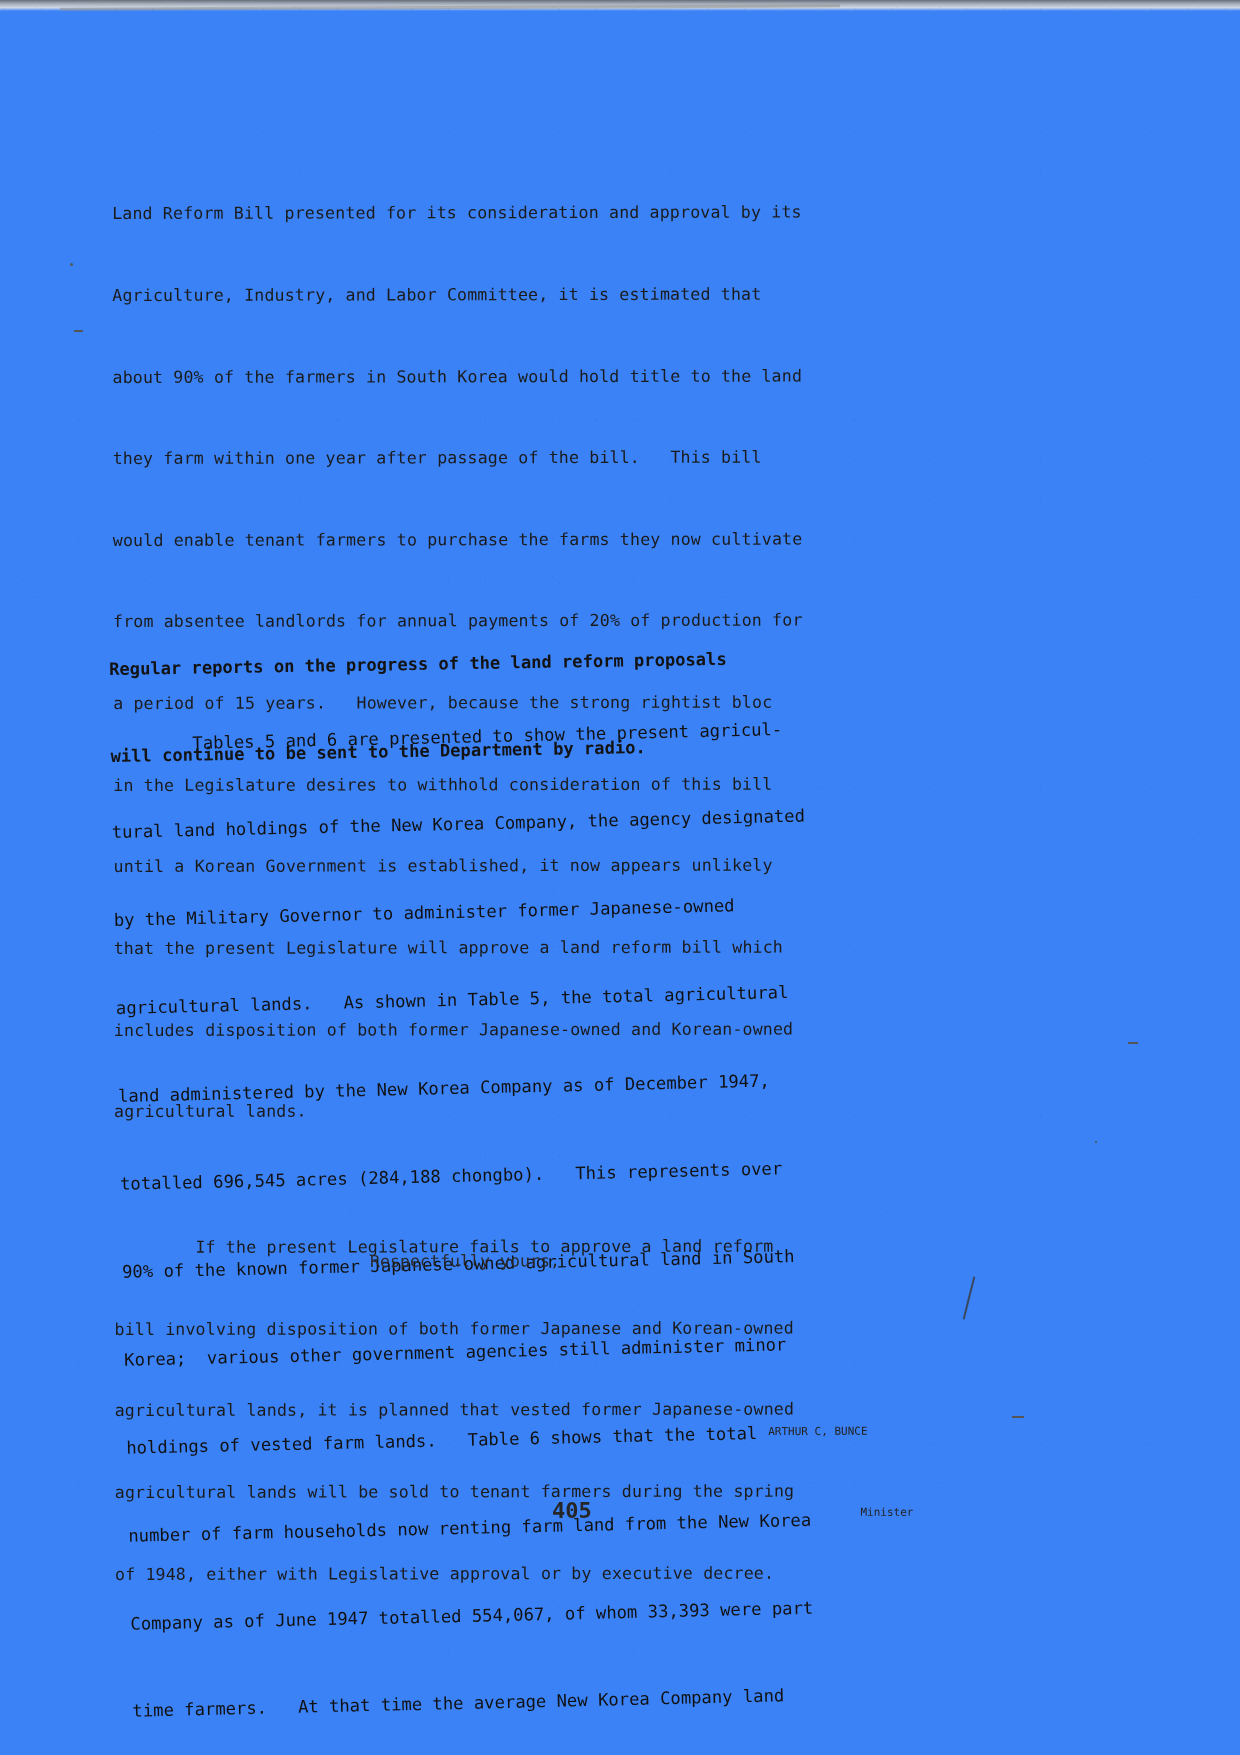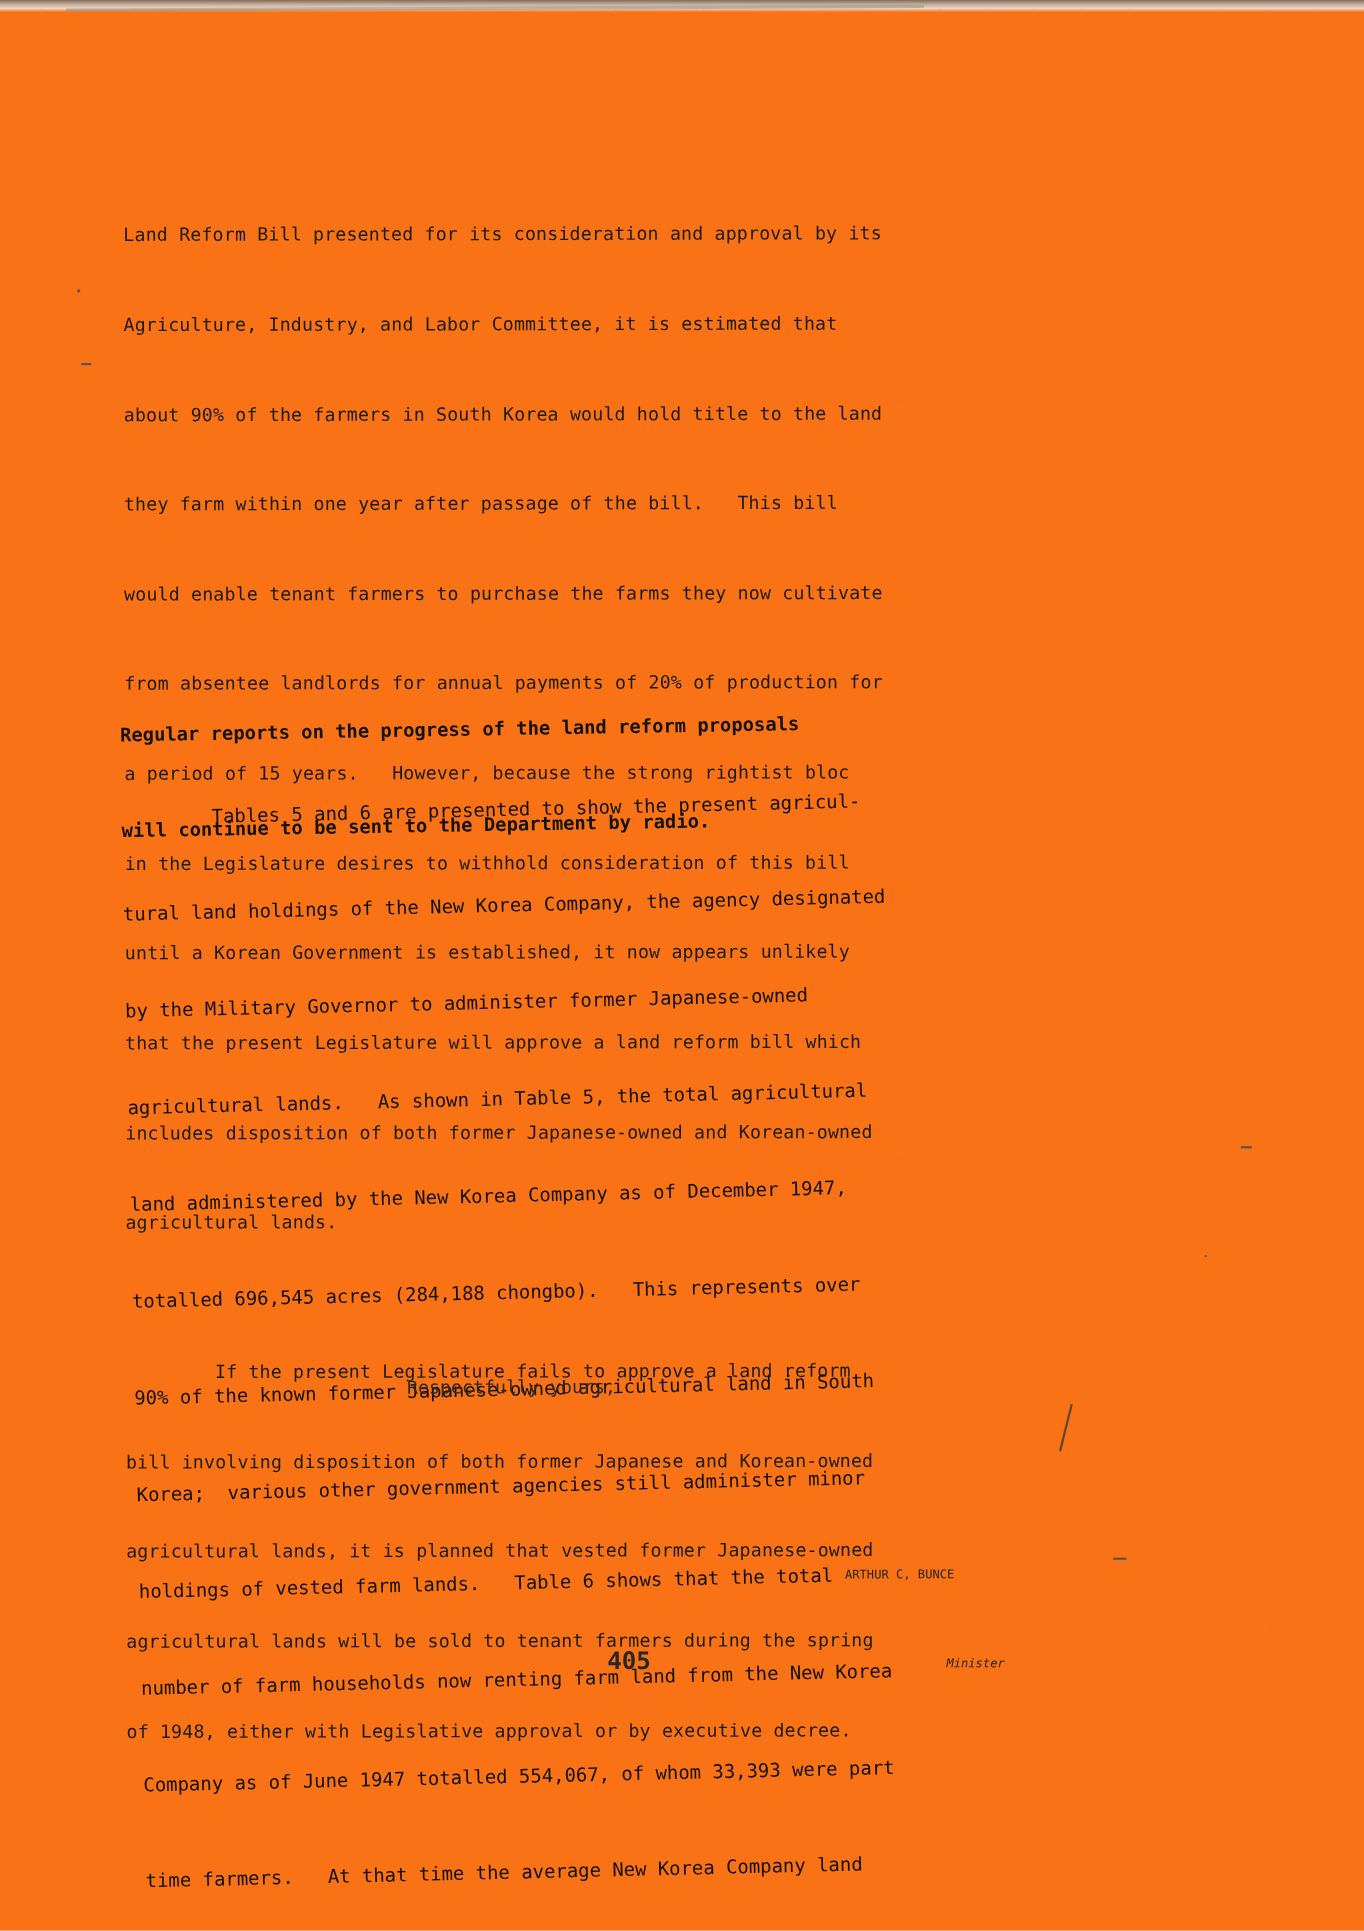--- a/index.html
+++ b/index.html
@@ -6,21 +6,21 @@
   body{
     width:1240px;height:1755px;
     background:#ffffff;
     font-family:"DejaVu Sans Mono","Liberation Mono",monospace;
     position:relative;
     overflow:hidden;
   }
   
   #page{
     position:absolute;inset:0;
-    background:#f97316;
+    background:#3b82f6;
   }
   #grain{
     position:absolute;inset:0;
     pointer-events:none;
     opacity:.05;
     background-image:
       radial-gradient(circle at 12% 22%, #000 .5px, transparent .6px),
       radial-gradient(circle at 63% 71%, #000 .5px, transparent .6px),
       radial-gradient(circle at 37% 48%, #000 .5px, transparent .6px),
       radial-gradient(circle at 86% 13%, #000 .5px, transparent .6px),
@@ -80,21 +80,21 @@
     left:370px;top:1248px;
     font-size:16.6px;line-height:27px;color:#2a2a2a;
     transform:rotate(-0.2deg);transform-origin:0 0;
   }
   #sig{
     left:768px;top:1364px;
     font-size:11px;line-height:27px;color:#232323;
     transform:rotate(-0.15deg);transform-origin:0 0;
   }
   #sig .ln{display:block;white-space:pre;}
-  #sig .ind{padding-left:92px;font-style:italic;}
+  #sig .ind{padding-left:92px;}
 
   #pagenum{
     left:552px;top:1498px;
     font-size:22px;color:#262626;font-weight:bold;
   }
   .slash{
     position:absolute;width:2px;height:44px;background:#3a3a3a;
     transform:rotate(14deg);opacity:.8;
   }
   .dotmk{position:absolute;width:3px;height:3px;border-radius:50%;background:#555;}

